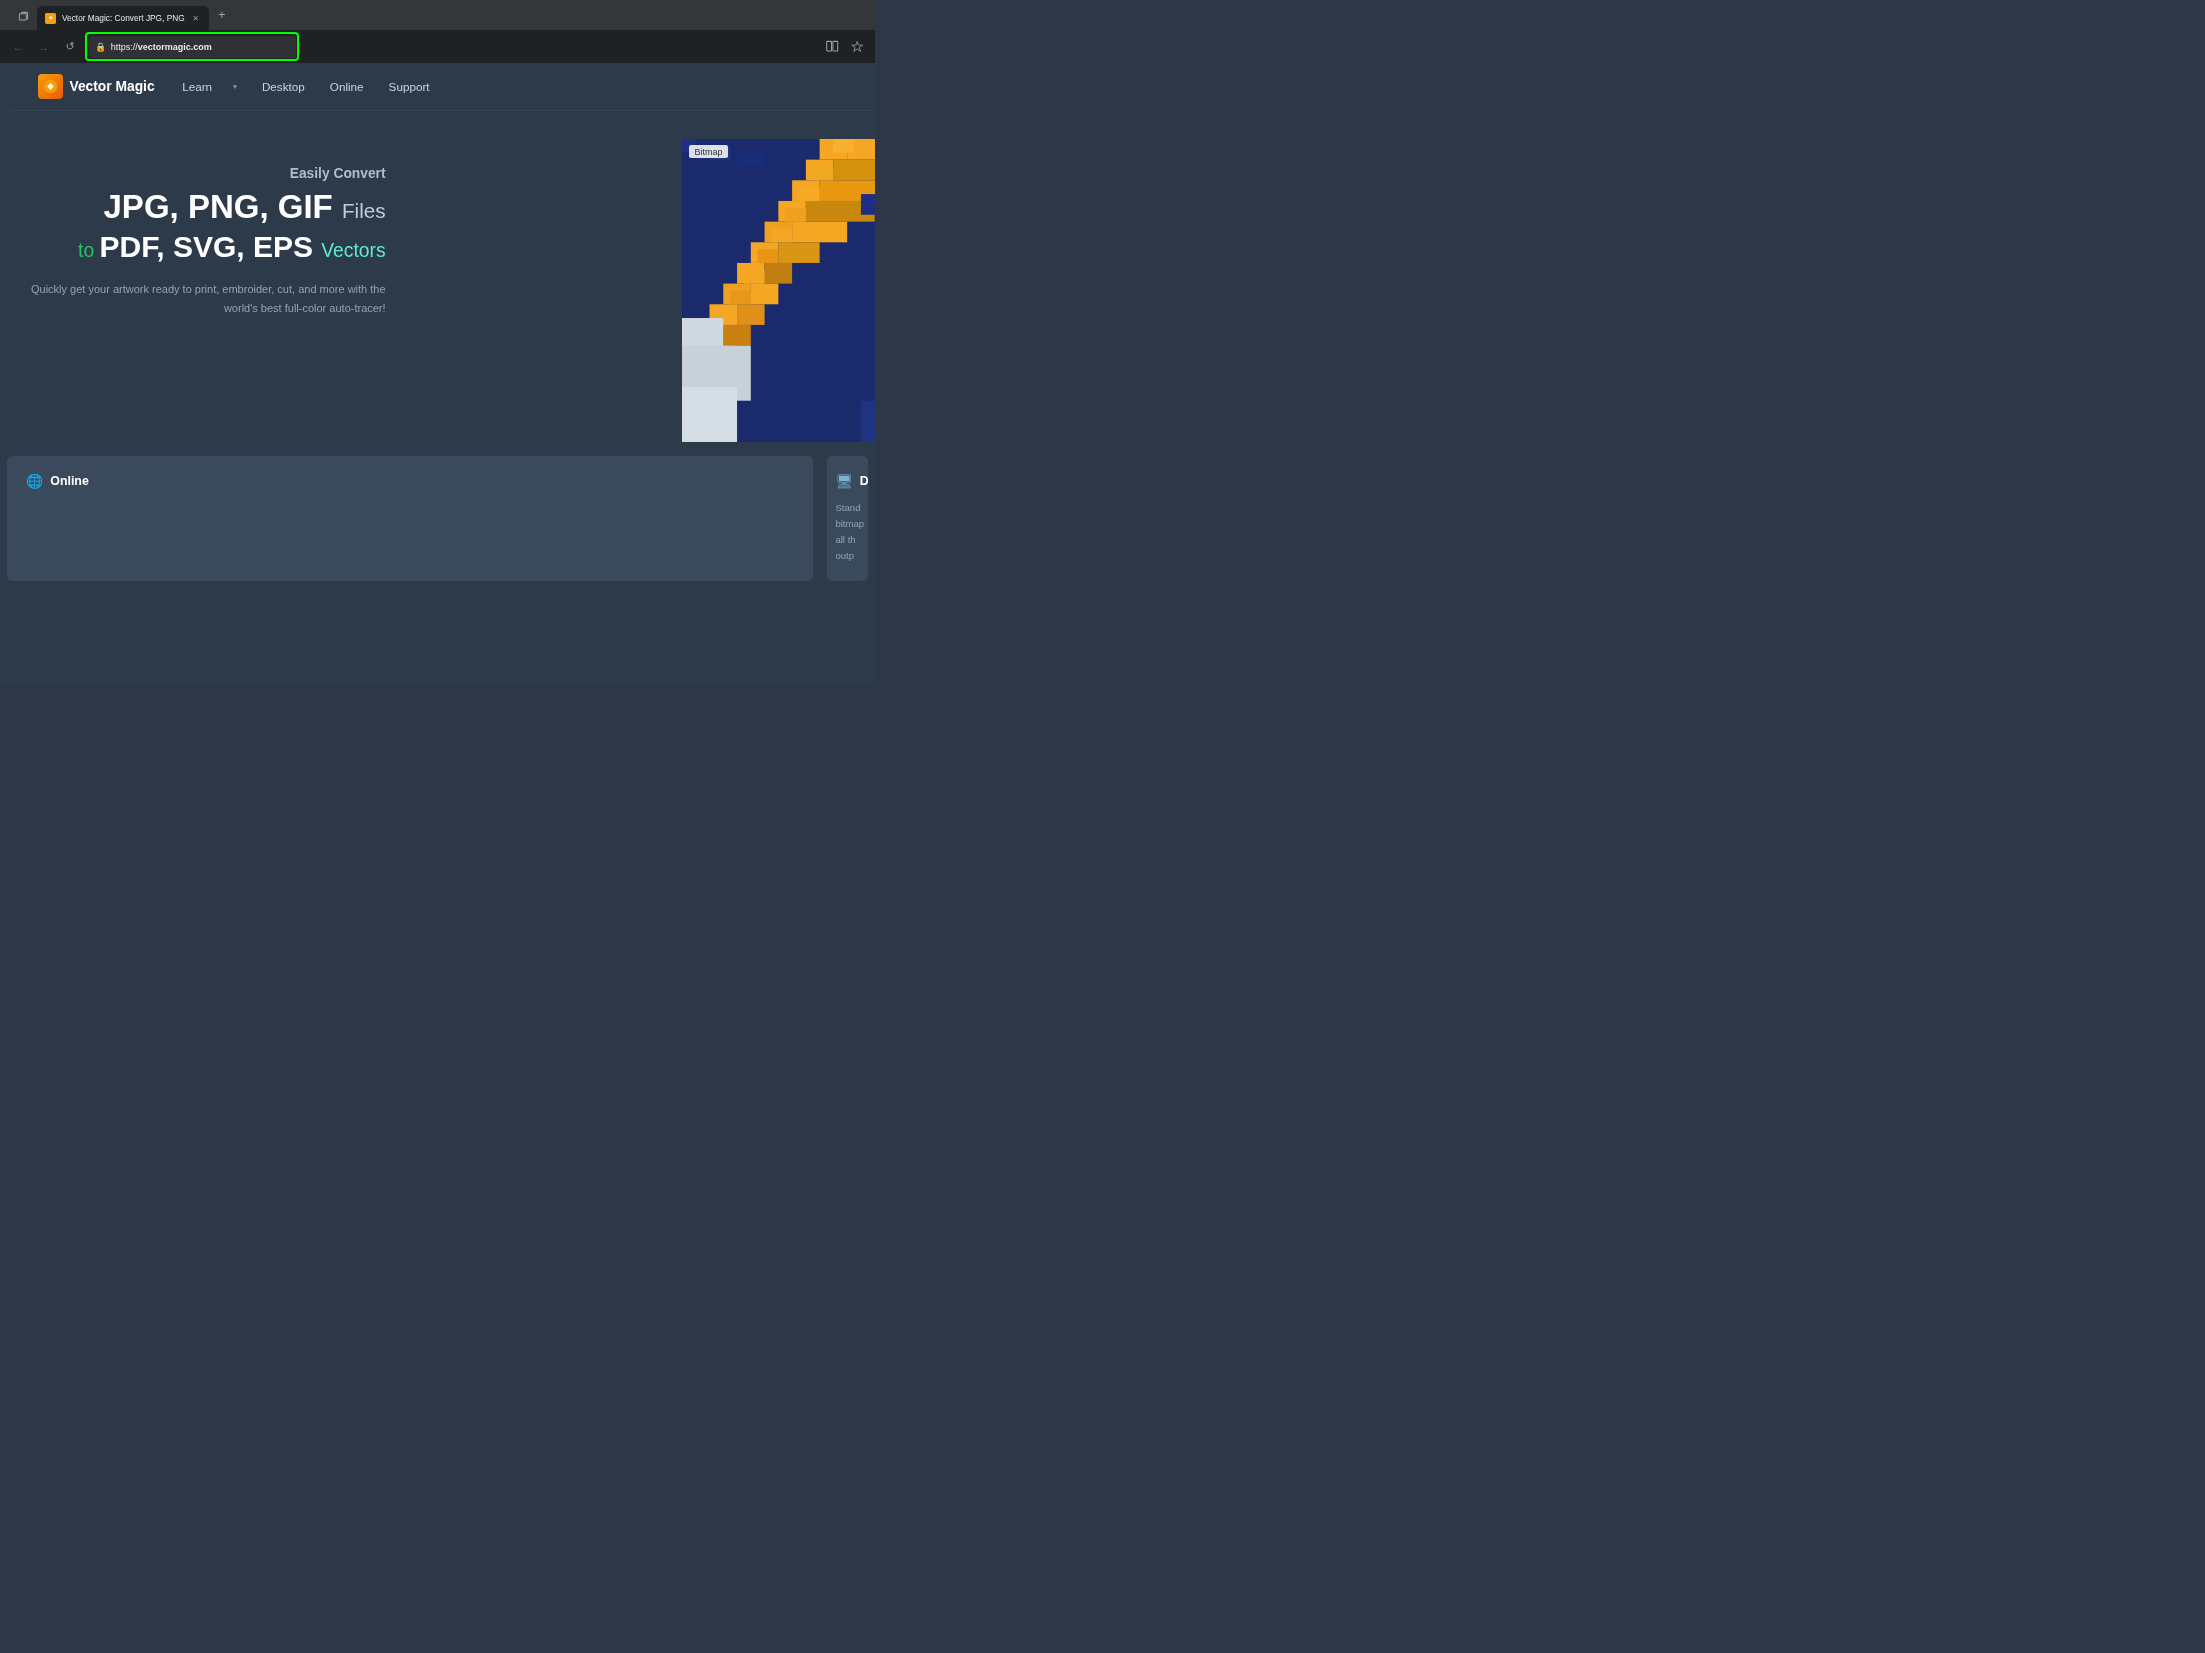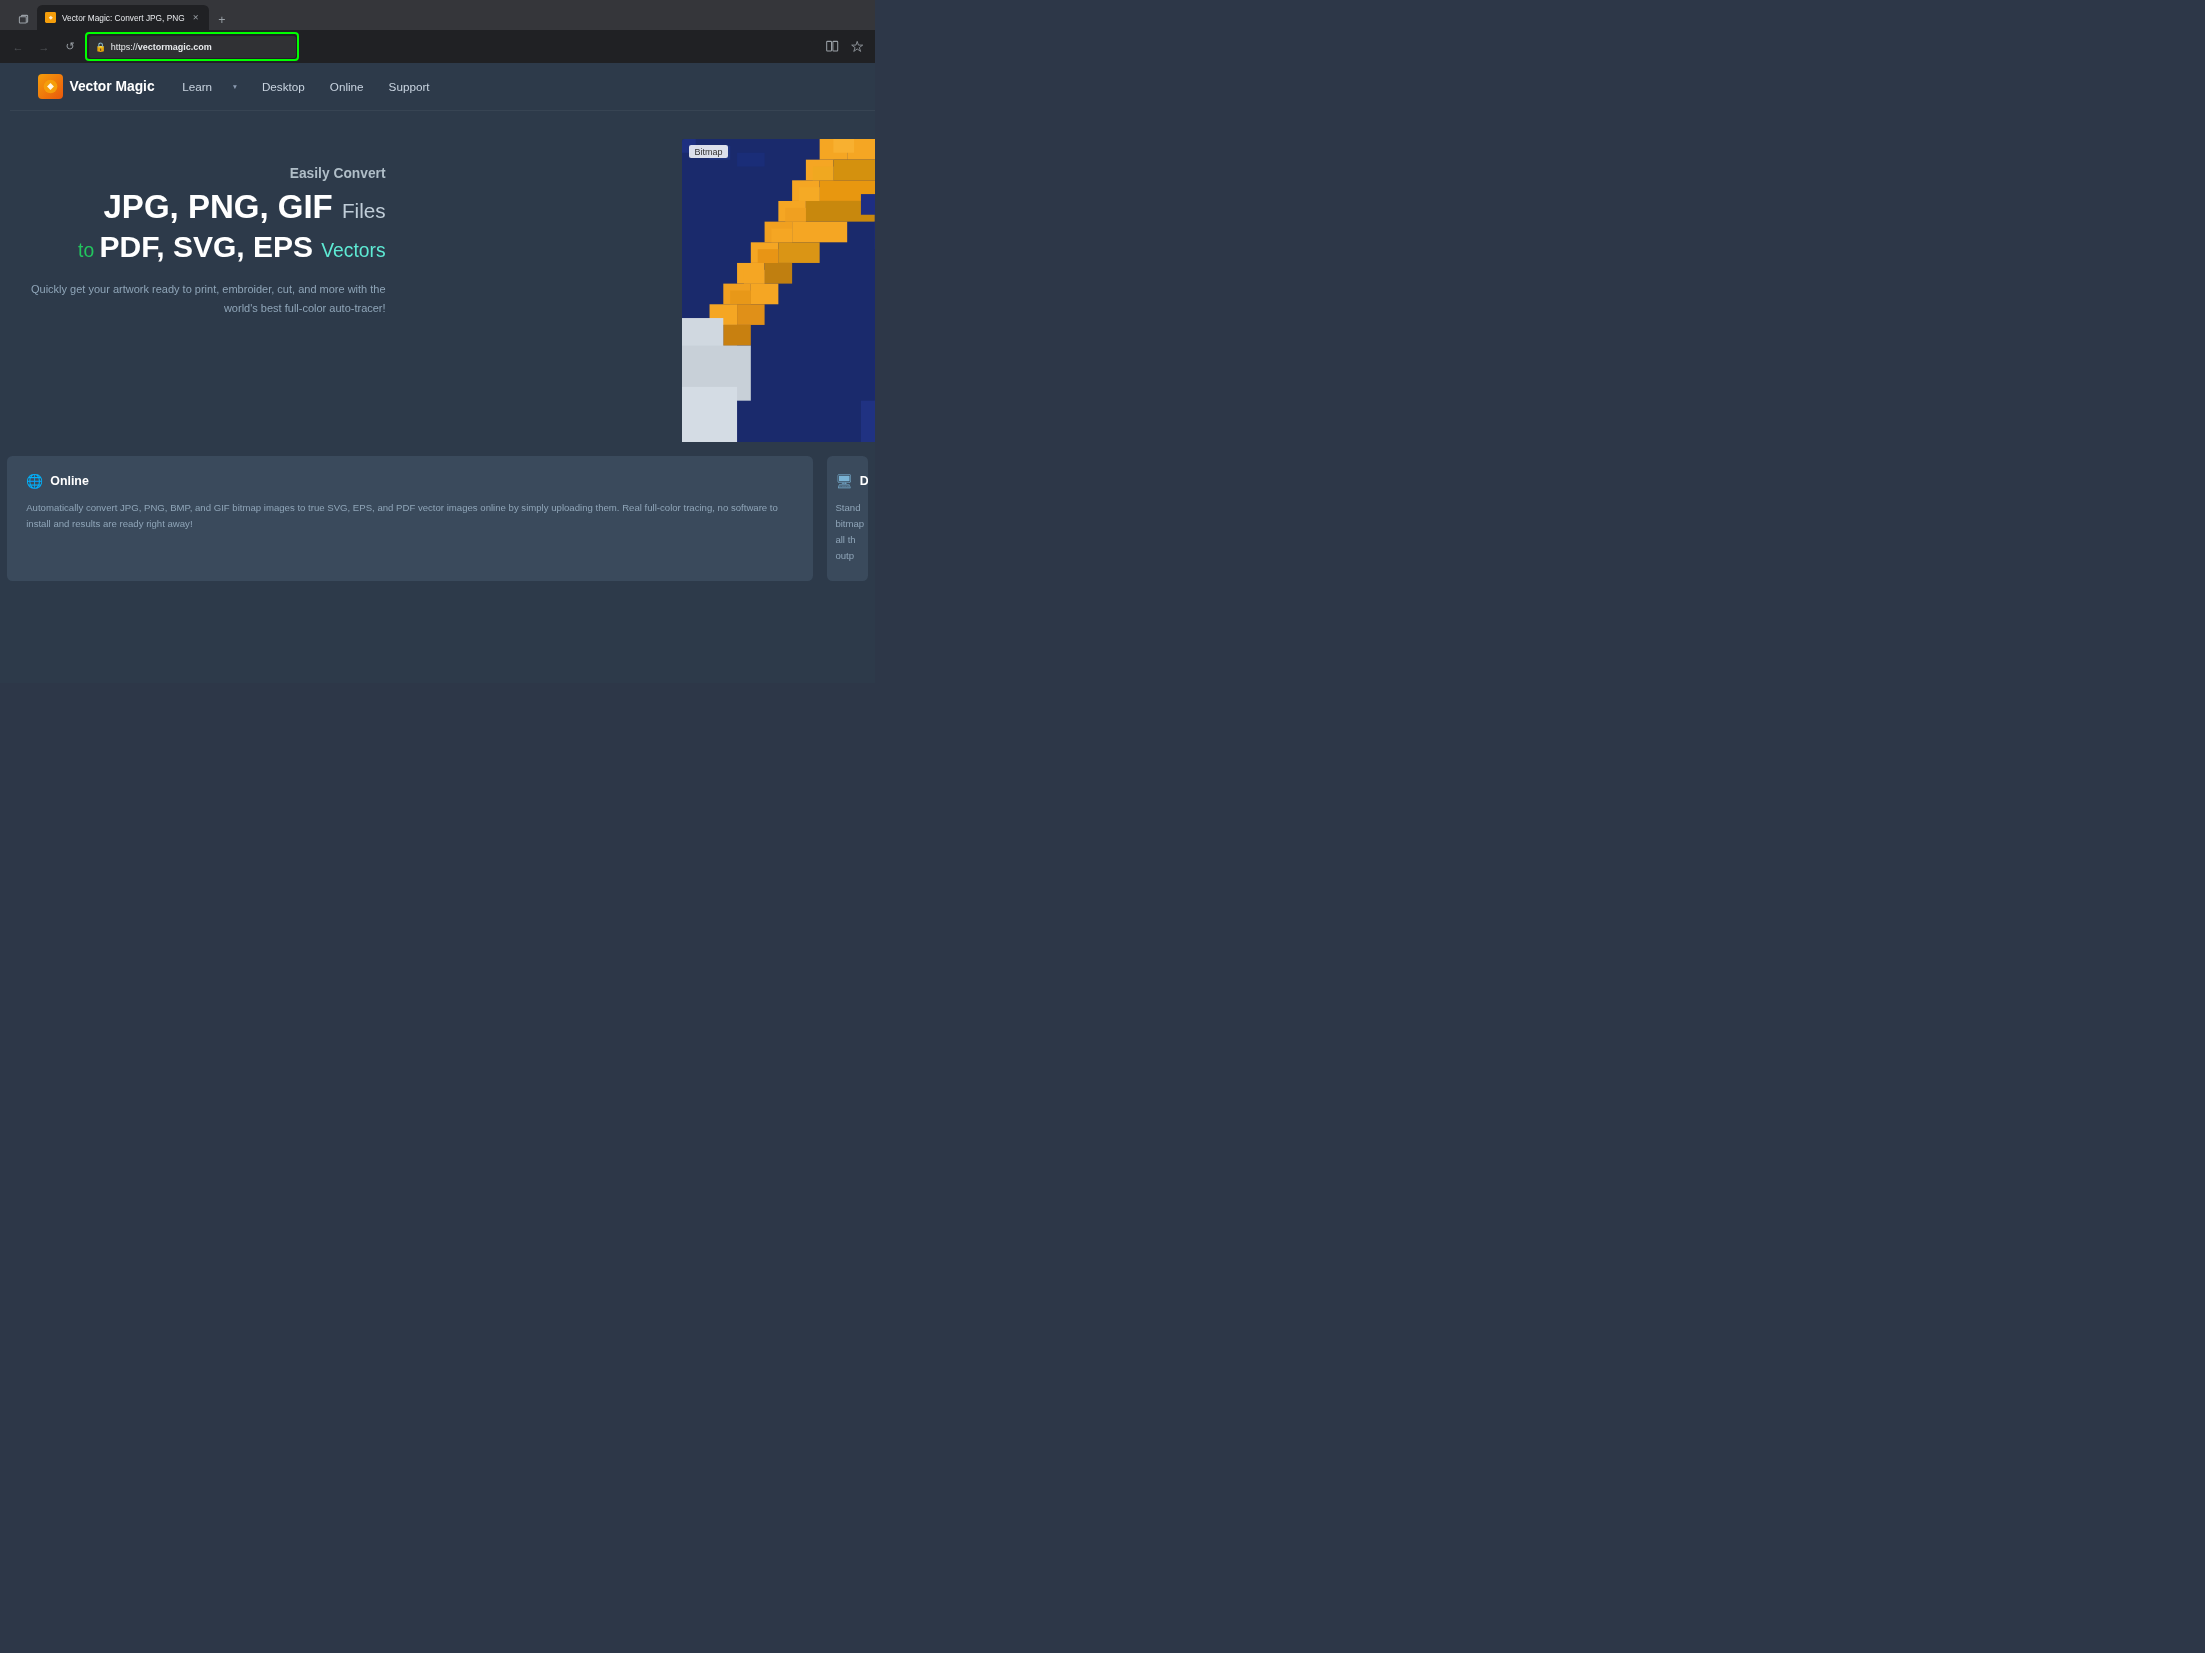--- a/index.html
+++ b/index.html
@@ -12,21 +12,21 @@
     }
 
     
     .browser-chrome {
       background: #202124;
       width: 100%;
     }
 
     .tab-bar {
       display: flex;
-      align-items: flex-end;
+      align-items: flex-start;
       padding: 5.5px 5.5px 0;
       background: #35363a;
       height: 30px;
     }
 
     .tab-controls {
       display: flex;
       gap: 4.1px;
       margin-right: 6.9px;
     }
@@ -534,21 +534,20 @@
     </div>
   </div>
 
   <div class="cards-section">
 
     <div class="card">
       <div class="card-header">
         <span class="card-icon">🌐</span>
         <span class="card-title">Online</span>
       </div>
-      <p class="card-text">Automatically convert JPG, PNG, BMP, and GIF bitmap images to true SVG, EPS, and PDF vector images online by simply uploading them. Real full-color tracing, no software to install and results are ready right away!</p>
     </div>
 
     <div class="card" style="max-width: 41px; overflow: hidden; padding: 16.5px 8.3px;">
       <div class="card-header">
         <span class="card-icon">🖥</span>
         <span class="card-title">D</span>
       </div>
       <p class="card-text">Stand bitmap all th outp</p>
     </div>
   </div>

